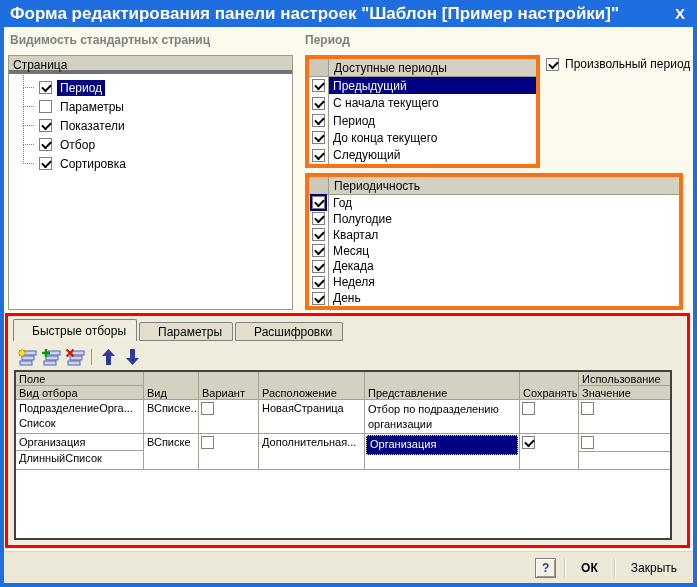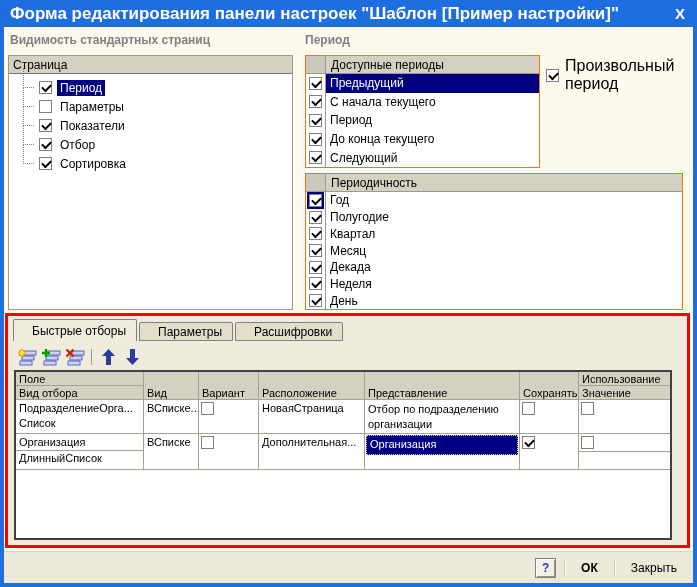--- a/index.html
+++ b/index.html
@@ -19,41 +19,41 @@
   
   .cb { width:13px; height:13px; border:1px solid #808080; background:#fff; display:inline-block;
         position:relative; flex:0 0 13px; }
   .cb.checked::after { content:""; position:absolute; left:2px; top:2px; width:7px; height:4px;
         border-left:2px solid #000; border-bottom:2px solid #000; transform:rotate(-45deg); }
   .focusbox { outline:2px solid #000080; outline-offset:0; }
 
   
   .treebox { position:absolute; left:4px; top:28px; width:285px; height:255px;
              border:1px solid #9C9A8C; background:#fff; }
-  .treehdr { height:18px; background:#D5D1C2; border-bottom:1px solid #737373;
+  .treehdr { height:18px; background:#D5D1C2; border-bottom:4px solid #737373;
              padding:2px 4px; font-size:12px; }
   .treeitems { padding-top:4px; }
   .titem { height:19px; display:flex; align-items:center; padding-left:30px; position:relative; }
   .titem::before { content:""; position:absolute; left:14px; top:-10px; height:19px; width:10px;
                    border-left:1px dotted #808080; border-bottom:1px dotted #808080; }
   .titem .tlabel { margin-left:5px; padding:1px 3px; white-space:nowrap; }
   .tlabel.sel { background:#000080; color:#fff; }
 
   
-  .ltable { position:absolute; border:1px solid #f97316; background:#fff; display:flex; flex-direction:column; }
+  .ltable { position:absolute; border:4px solid #f97316; background:#fff; display:flex; flex-direction:column; }
   .lhdr { height:18px; display:flex; background:#D5D1C2; border-bottom:1px solid #9C9A8C; flex:0 0 18px; }
   .lhdr .nw { width:20px; border-right:1px solid #9C9A8C; background:#CDC9BA; }
   .lhdr .lt { flex:1; padding:2px 5px; font-size:12px; }
   .lrow { display:flex; align-items:center; }
   .lrow .nw { width:20px; align-self:stretch; border-right:1px solid #9C9A8C;
               display:flex; align-items:center; justify-content:center; }
   .lrow .lt { flex:1; align-self:stretch; display:flex; align-items:center; padding:0 4px; white-space:nowrap; }
   .lrow .lt.sel { background:#000080; color:#fff; }
 
-  .cbline { position:absolute; display:flex; align-items:center; gap:6px; font-size:16px; }
+  .cbline { position:absolute; display:flex; align-items:center; gap:6px; font-size:12px; }
 
   
   .redpanel { position:absolute; left:1px; top:286px; width:685px; height:235px;
               border:3px solid #FF0000; background:#EFECDD; }
 
   .tabstrip { position:absolute; left:5px; top:3px; height:22px; display:flex; align-items:flex-end; }
   .tab { border:1px solid #808080; border-bottom:1px solid #808080; background:#E2DECB;
          padding:2px 10px 2px 18px; font-size:12px; border-radius:2px 2px 0 0; margin-right:2px; height:19px; }
   .tab.active { background:#F0EDDE; border-bottom:none; height:22px; padding-top:4px; font-size:12px; }
 

